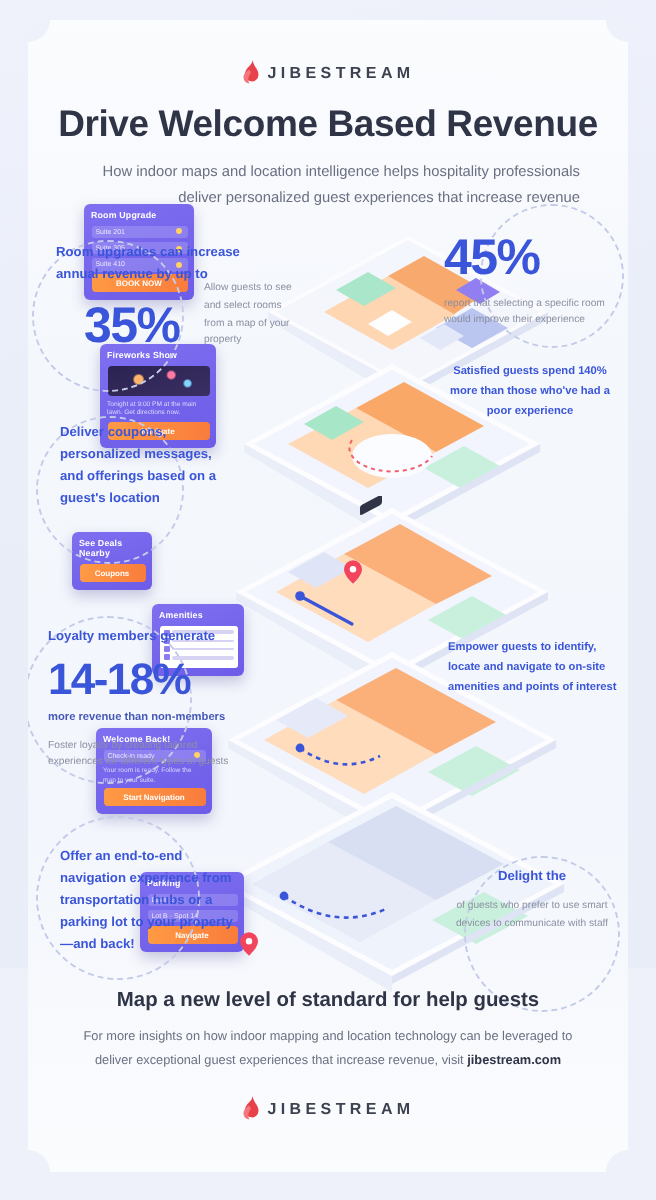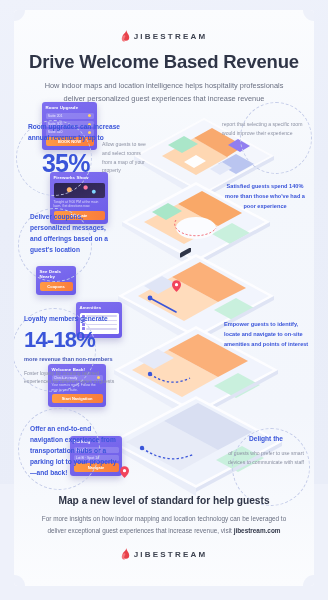--- a/index.html
+++ b/index.html
@@ -35,21 +35,21 @@
   .brand { display:flex; align-items:center; justify-content:center; gap:4px; margin-top:20px; }
   .brand-flame { width:9px; height:12px; }
   .brand-name {
     font-size:8px; font-weight:bold; letter-spacing:2.2px; color:#3d4250;
   }
   .headline {
     text-align:center; margin-top:9px;
     font-size:18.5px; font-weight:bold; color:#2f3547; letter-spacing:-0.2px;
   }
   .subhead {
-    text-align:center; margin:7px auto 0; width:252px;
+    text-align:right; margin:7px auto 0; width:252px;
     font-size:7.4px; line-height:1.75; color:#6a7082;
   }
 
   
   .stage { position:absolute; left:0; top:88px; width:300px; height:410px; }
 
   .floor { position:absolute; }
   .floor svg { display:block; }
 
   
@@ -318,20 +318,21 @@
 
       <div class="stat left" style="left:14px; top:24px; width:92px;">
         <div class="stat-lead">Room upgrades can increase annual revenue by up to</div>
         <div class="stat-big" style="margin-top:6px; margin-left:14px;">35%</div>
       </div>
       <div class="stat" style="left:88px; top:38px; width:44px;">
         <div class="stat-tiny">Allow guests to see and select rooms from a map of your property</div>
       </div>
 
       <div class="stat right" style="left:208px; top:18px; width:88px;">
+        <div class="stat-big">45%</div>
         <div class="stat-tiny">report that selecting a specific room would improve their experience</div>
       </div>
 
       <div class="stat left" style="left:16px; top:114px; width:86px;">
         <div class="stat-lead">Deliver coupons, personalized messages, and offerings based on a guest's location</div>
       </div>
 
       <div class="stat right" style="left:206px; top:84px; width:90px; text-align:center;">
         <div class="stat-note">Satisfied guests spend 140% more than those who've had a poor experience</div>
       </div>

